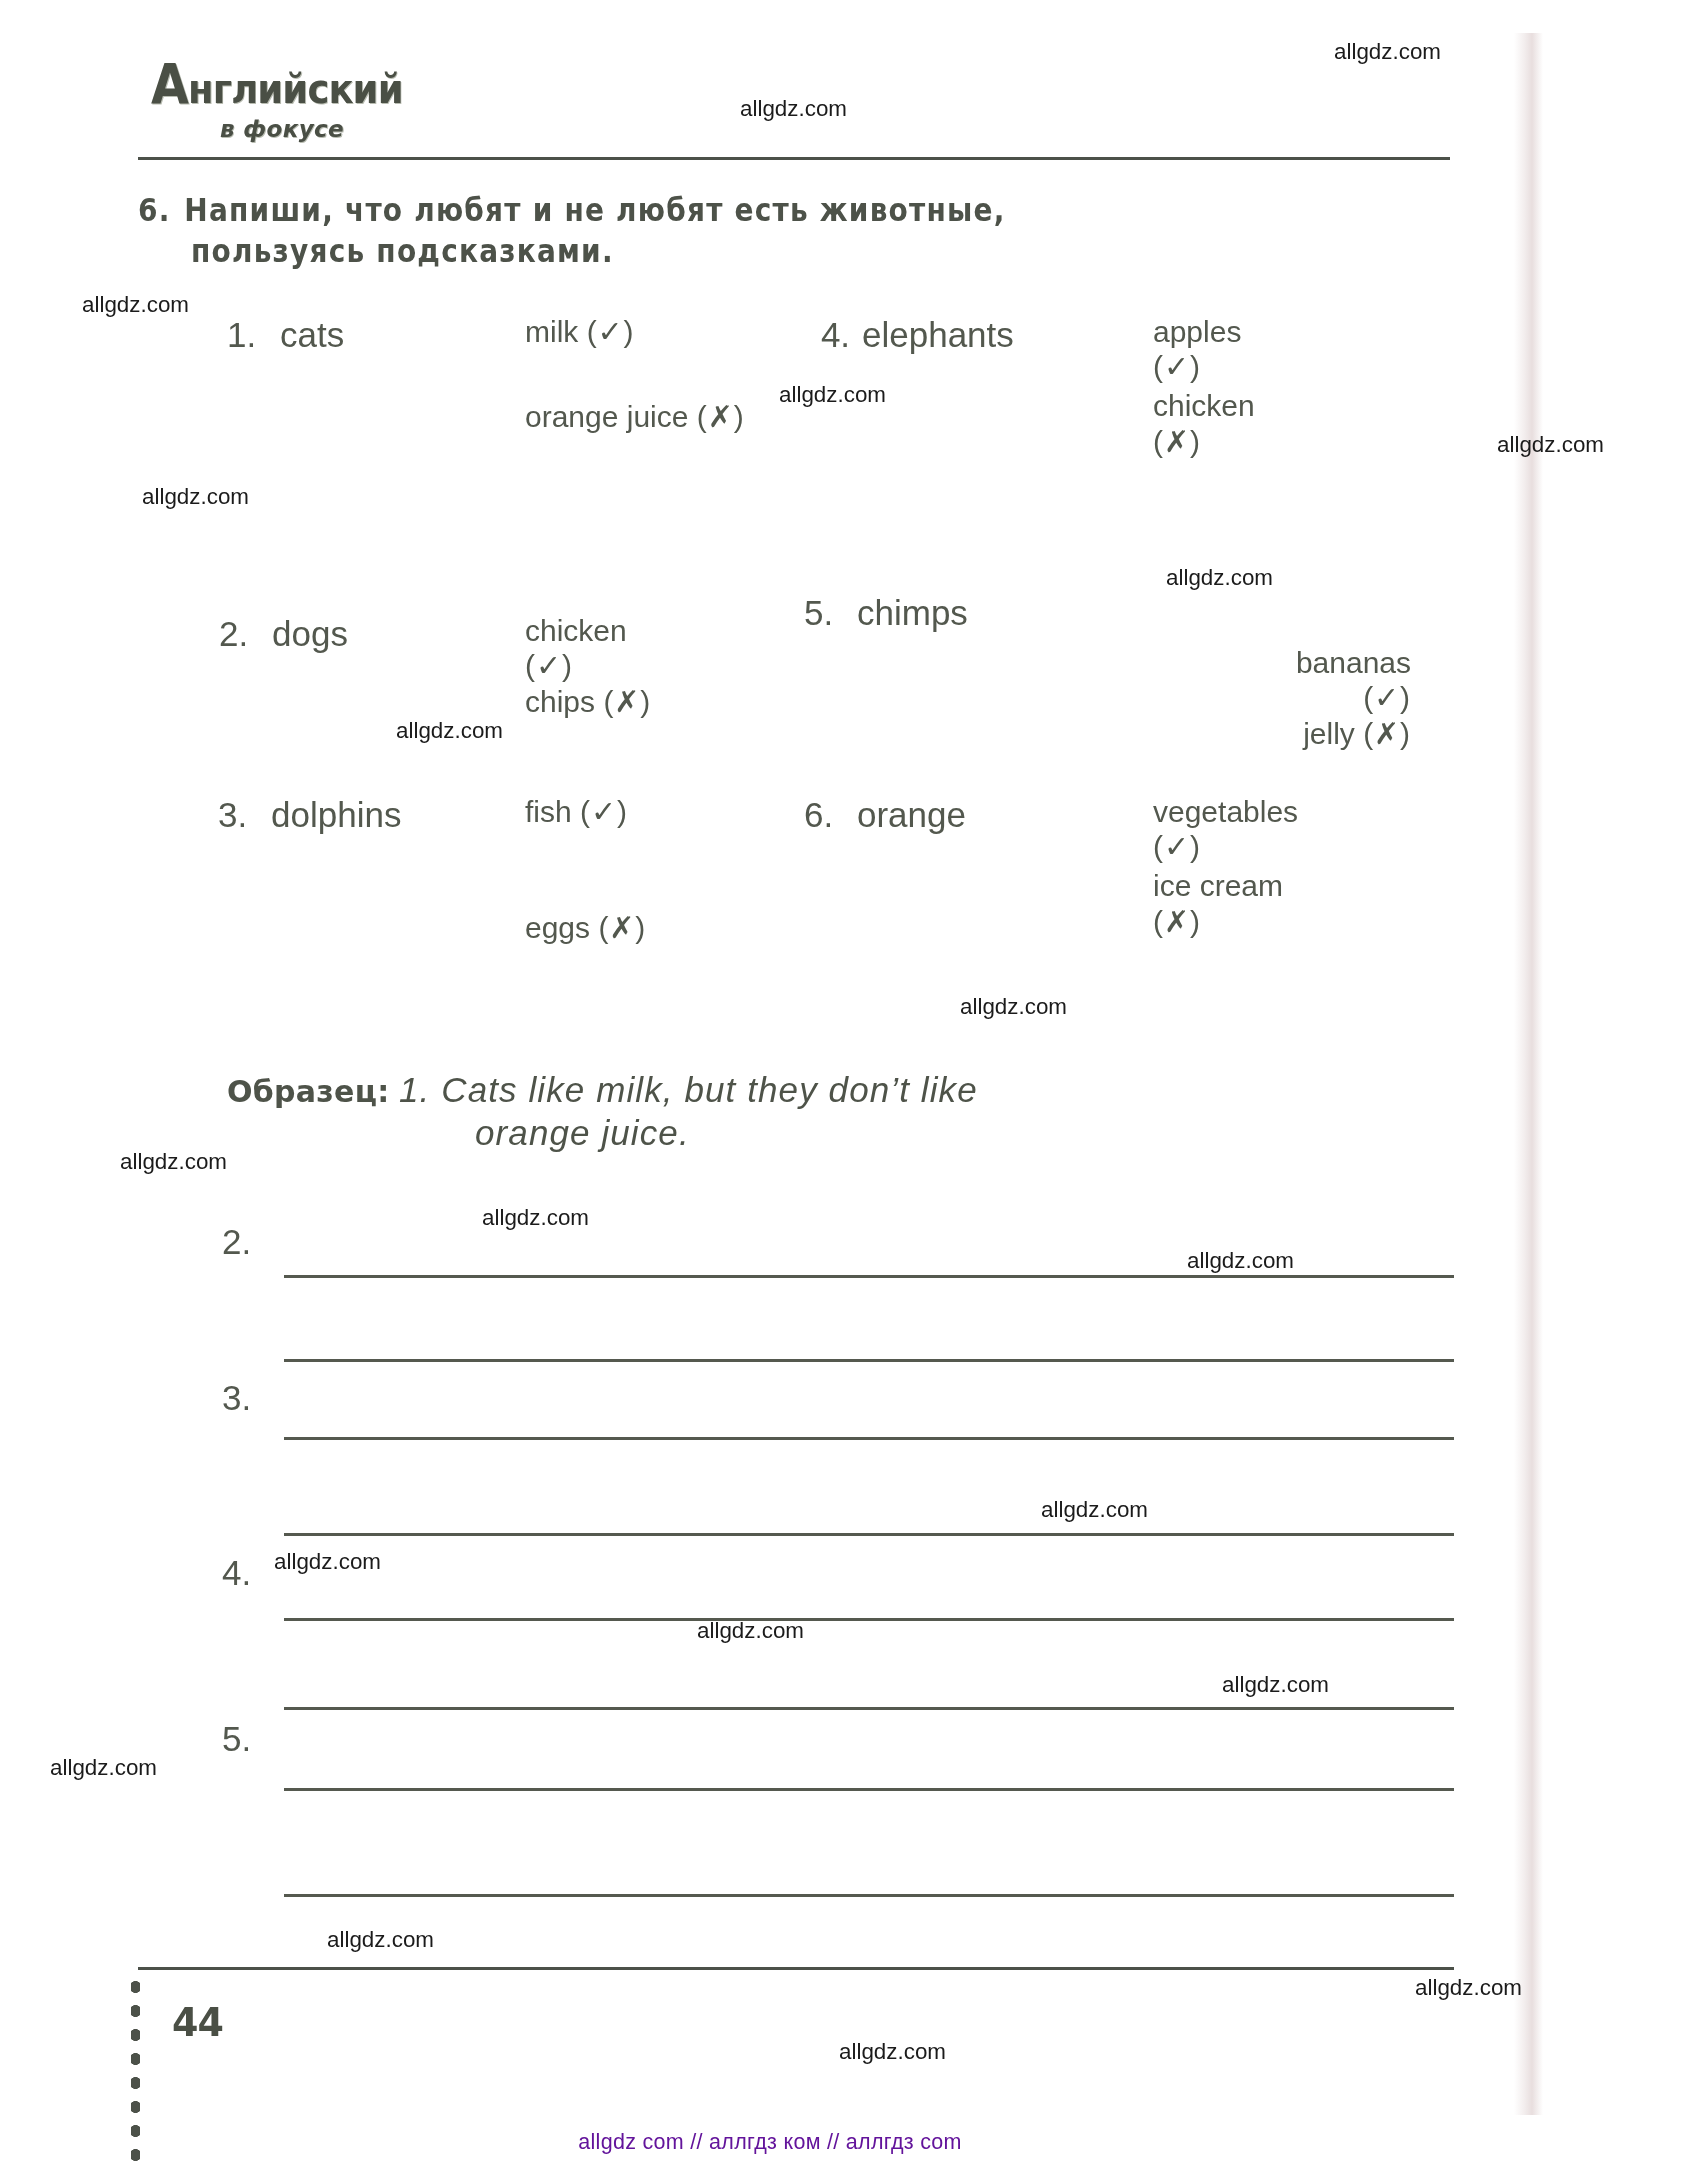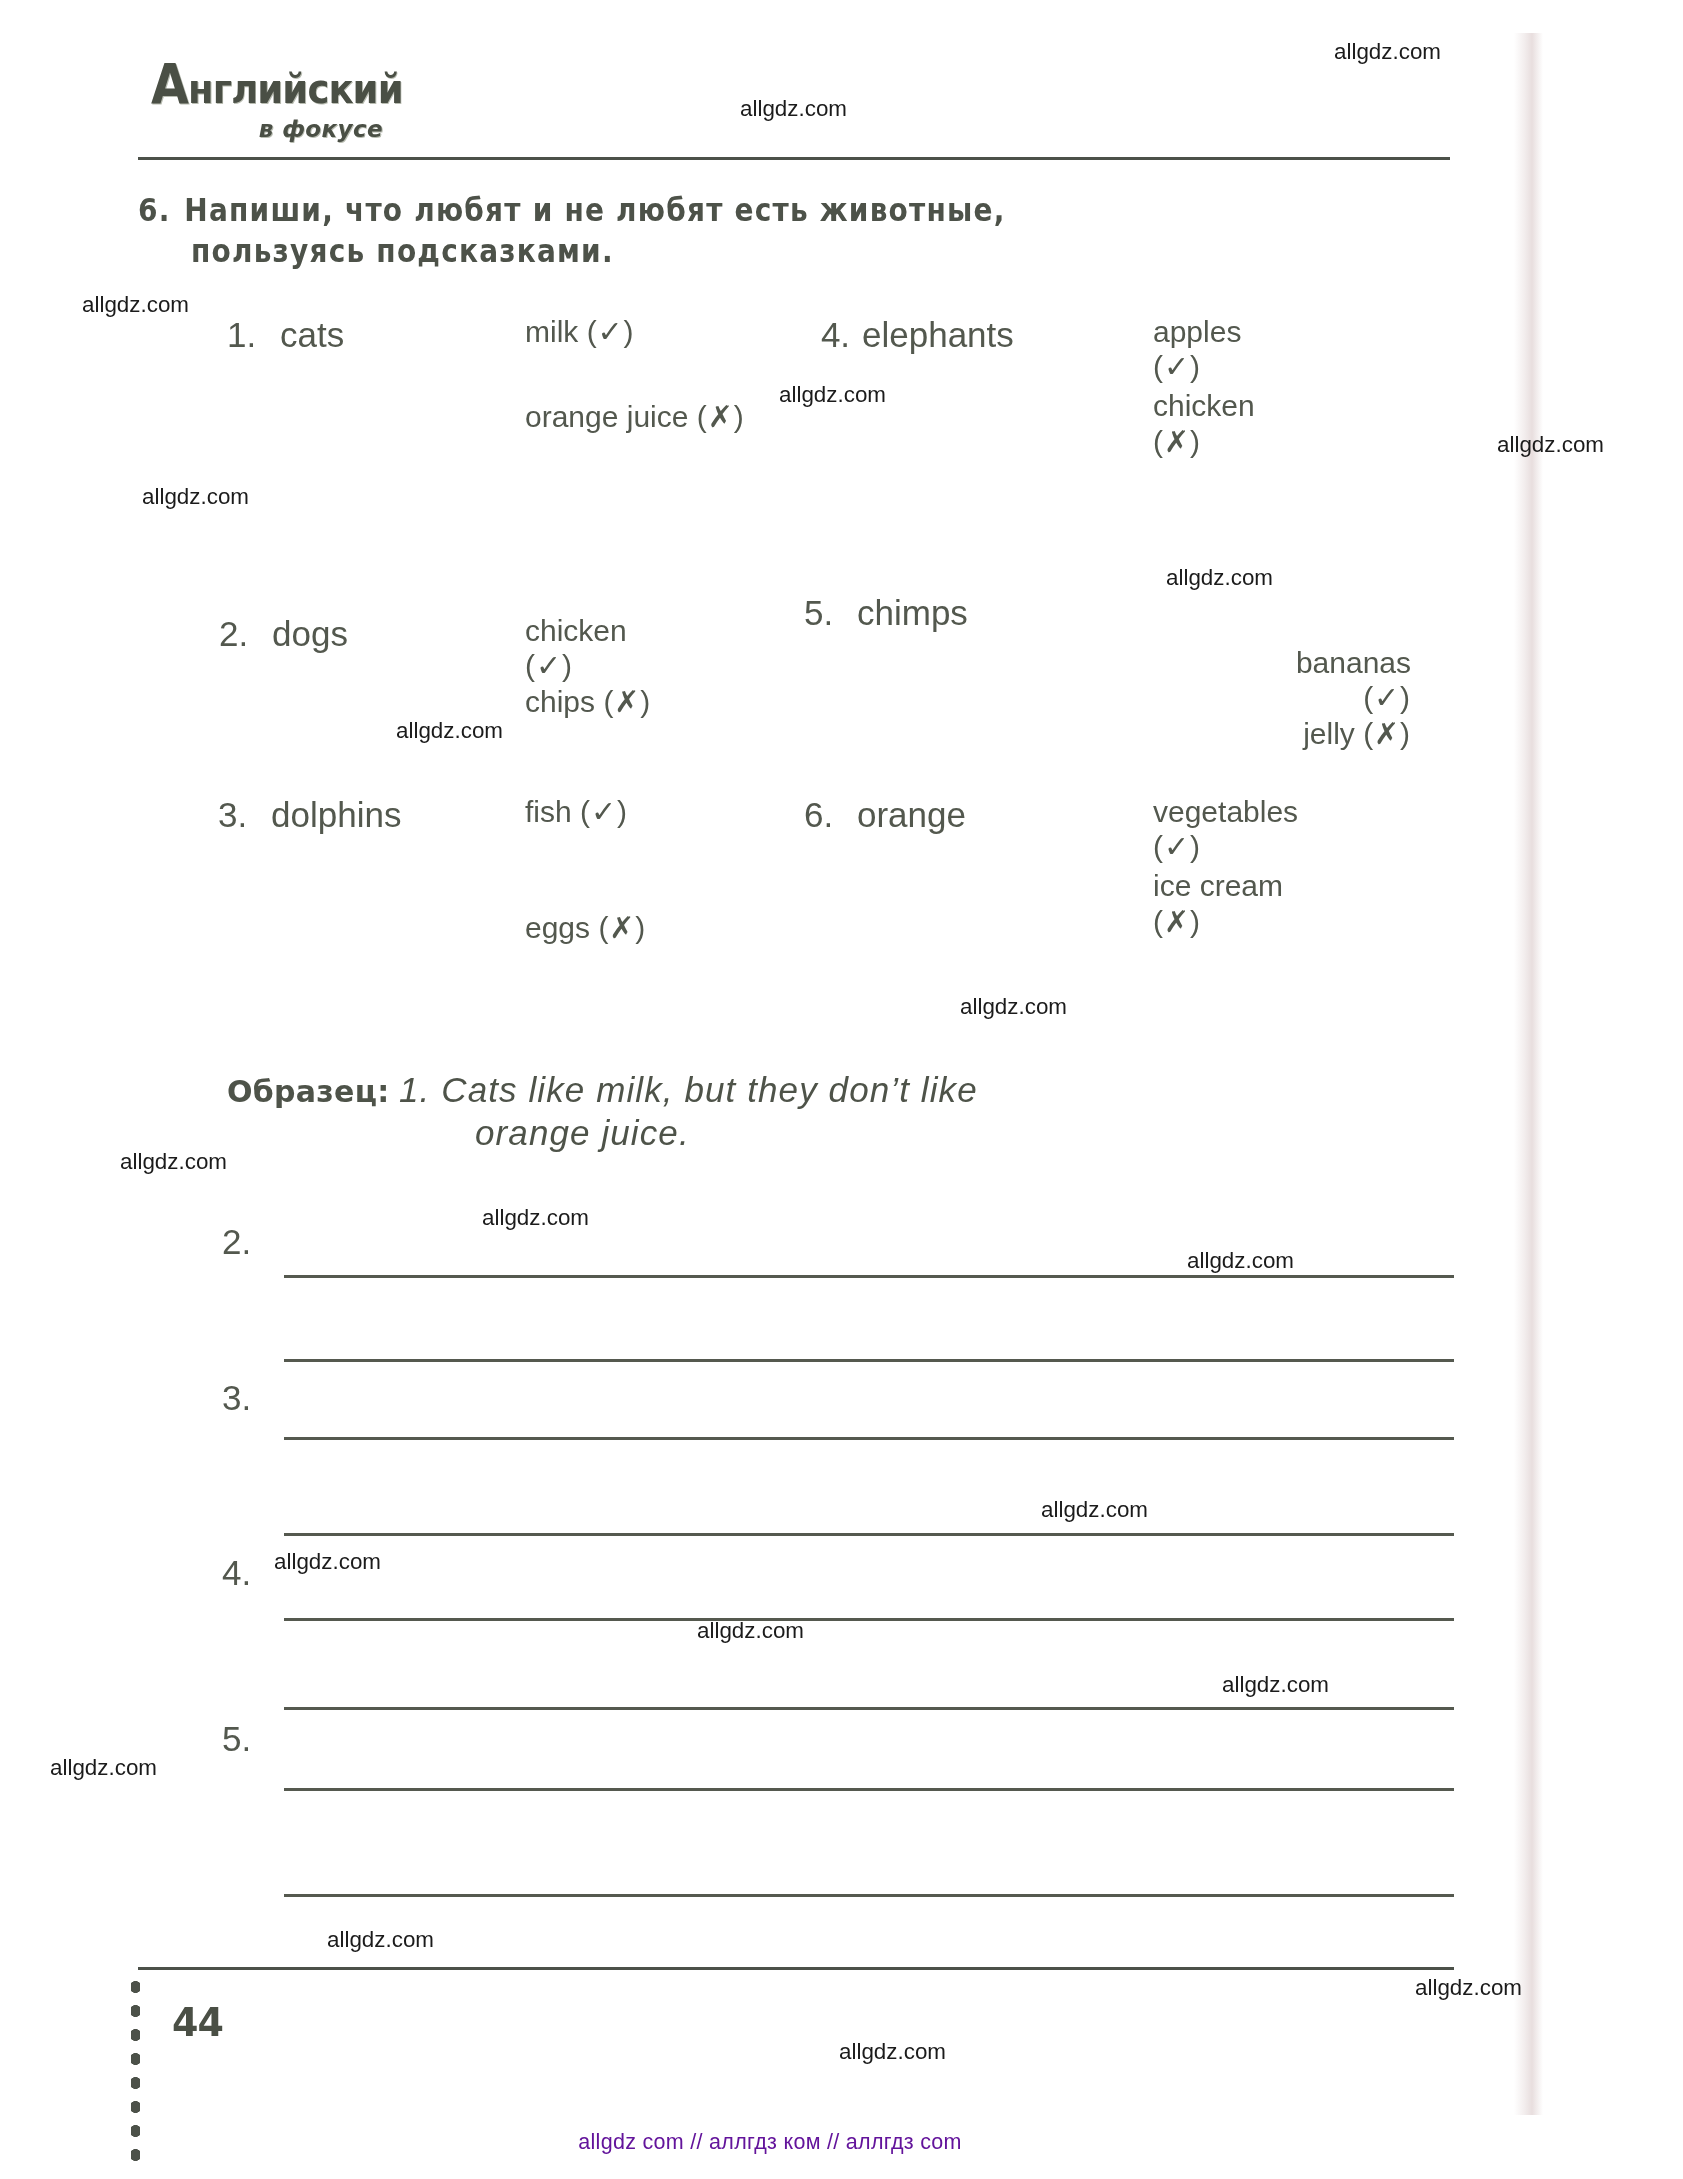--- a/index.html
+++ b/index.html
@@ -48,21 +48,21 @@
   }
 
   
   .logo {
     position: absolute;
     left: 151px;
     top: 57px;
     width: 232px;
     height: 74px;
     color: #4a4f45;
-    text-align: right;
+    text-align: center;
     line-height: 1;
   }
   .logo-main {
     font-family: "DejaVu Sans", sans-serif;
     font-weight: bold;
     font-size: 37px;
     letter-spacing: -0.9px;
     display: block;
     transform: scaleY(1.12);
     transform-origin: left top;

